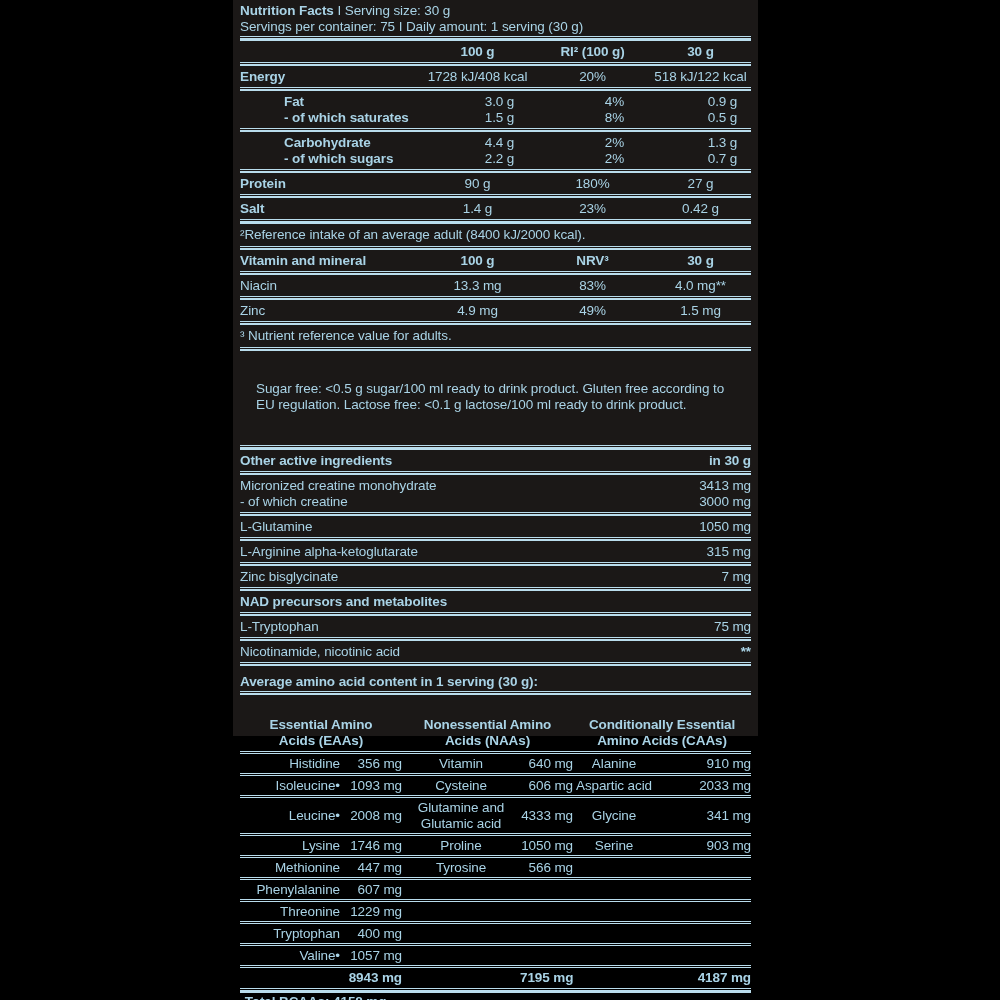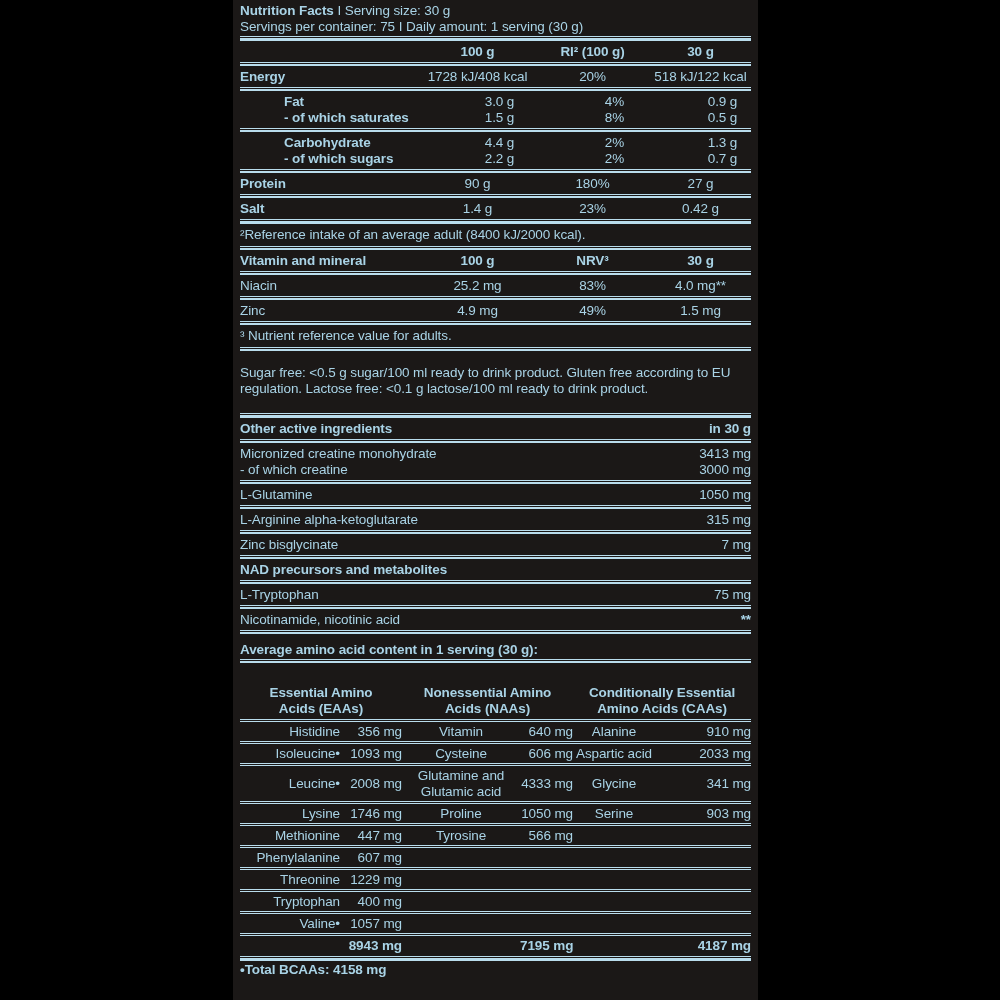--- a/index.html
+++ b/index.html
@@ -1,37 +1,37 @@
 <!DOCTYPE html>
 <html><head>
 <meta charset="utf-8">
 <style>
   html,body{margin:0;padding:0;}
   body{
     width:1000px;height:1000px;background:#000;overflow:hidden;
     font-family:"Liberation Sans", sans-serif;
   }
   .panel{
-    position:absolute;left:233px;top:0;width:525px;height:1000px;
+    position:absolute;left:233px;top:0;width:525px;height:736px;
     background:#1b1817;color:#a9d3e6;box-sizing:border-box;
     padding:3px 7px 0 7px;font-size:13.5px;line-height:16px;letter-spacing:-0.1px;
   }
   b,.bold{font-weight:700;}
   .rule{height:1px;border-top:1.3px solid #b9dcec;border-bottom:2.2px solid #b9dcec;margin:1px 0;}
   .rule.heavy{border-bottom-width:3.2px;}
   .arule{height:1px;border-top:1.1px solid #b9dcec;border-bottom:1.6px solid #b9dcec;margin:0;}
   .mgrid{display:grid;grid-template-columns:180px 115px 115px 101px;padding:1.5px 0;}
   .mgrid .cl{text-align:left;}
   .mgrid .cc{text-align:center;}
   .mgrid span{display:block;padding-left:44px;}
   .flexrow{display:flex;justify-content:space-between;padding:1.5px 0;}
   .flexrow .rt{text-align:right;white-space:nowrap;margin-left:8px;}
   .flexrow span{display:block;}
   .fnote{padding:2px 0;}
-  .para{padding:0;margin:0;}
+  .para{padding:0;margin:16px;}
   .agrid{display:grid;grid-template-columns:100px 62px 118px 53px 82px 96px;padding:1.5px 0;align-items:center;}
   .agrid .n1{text-align:right;}
   .agrid .n2,.agrid .n3{text-align:center;}
   .agrid .av{text-align:right;white-space:nowrap;}
   .ahead{display:grid;grid-template-columns:162px 171px 178px;text-align:center;font-weight:700;padding:2px 0;margin-top:20px;}
   .ahead span{display:block;}
   .gap14{height:13px;} .gap16{height:15px;} .gap8{height:7px;}
 </style>
 </head>
 <body>
@@ -123,21 +123,21 @@
   <div class="mgrid bold">
     <div class="cl">Vitamin and mineral</div>
     <div class="cc">100 g</div>
     <div class="cc">NRV³</div>
     <div class="cc">30 g</div>
   </div>
   <div class="rule"></div>
 
   <div class="mgrid">
     <div class="cl">Niacin</div>
-    <div class="cc">25.2 mg</div>
+    <div class="cc">13.3 mg</div>
     <div class="cc">83%</div>
     <div class="cc">4.0 mg**</div>
   </div>
   <div class="rule"></div>
 
   <div class="mgrid">
     <div class="cl">Zinc</div>
     <div class="cc">4.9 mg</div>
     <div class="cc">49%</div>
     <div class="cc">1.5 mg</div>

